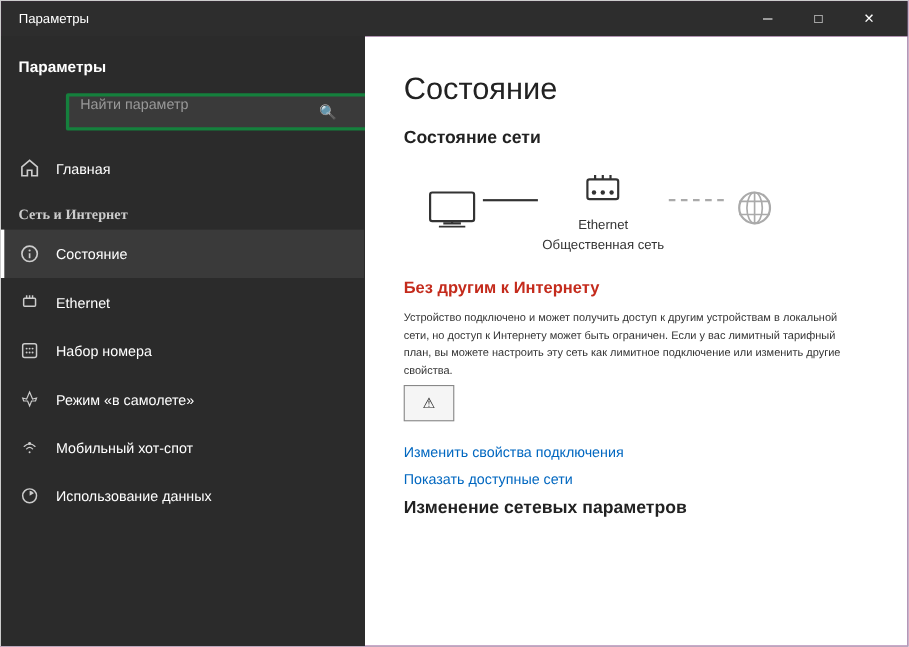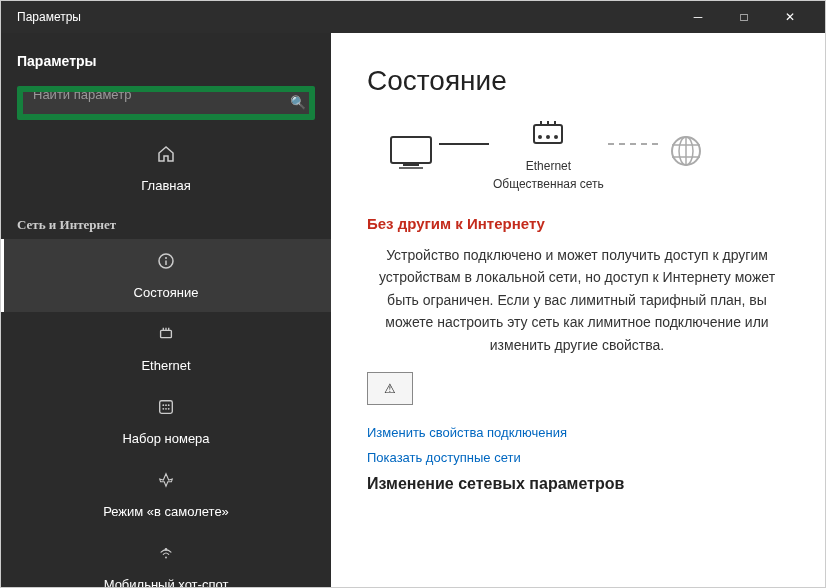--- a/index.html
+++ b/index.html
@@ -69,26 +69,27 @@
       color: #fff;
     }
     .sidebar-search {
       margin: 8px 16px 12px 16px;
       position: relative;
     }
     .sidebar-search input {
       width: 100%;
       height: 34px;
       background: #3a3a3a;
-      border: 6px solid #15803d;
+      border: 3px solid #15803d;
       border-radius: 2px;
       color: #ccc;
       font-size: 13px;
       padding: 0 32px 16px 10px;
       outline: none;
+      margin-left: 43px;
     }
     .sidebar-search input::placeholder { color: #999; }
     .search-icon-wrap {
       position: absolute;
       right: 8px;
       top: 50%;
       transform: translateY(-50%);
       color: #aaa;
       font-size: 13px;
     }
@@ -101,21 +102,20 @@
       font-size: 13px;
       font-family: Liberation Serif, serif;
     }
     .sidebar-item {
       display: flex;
       align-items: center;
       gap: 14px;
       padding: 12px 16px;
       cursor: pointer;
       position: relative;
-      flex-direction: column;
     }
     .sidebar-item.active {
       background: #3a3a3a;
     }
     .sidebar-item.active::before {
       content: '';
       position: absolute;
       left: 0;
       top: 0;
       bottom: 0;
@@ -184,26 +184,25 @@
       margin: 0 4px;
       margin-bottom: 20px;
     }
     .no-internet-title {
       font-size: 15px;
       color: #c42b1c;
       font-weight: 600;
       margin-bottom: 12px;
     }
     .description-text {
-      font-size: 14px;
+      font-size: 10px;
       color: #333;
       line-height: 1.6;
-      margin-bottom: 16px;
+      margin-bottom: 4px;
       max-width: 420px;
-      text-align: center;
     }
     .troubleshoot-btn {
       display: inline-flex;
       align-items: center;
       gap: 8px;
       padding: 8px 16px;
       border: 1px solid #888;
       background: #f5f5f5;
       font-size: 13px;
       color: #222;
@@ -330,20 +329,21 @@
             <path d="M10 10 L10 5 A5 5 0 0 1 14.3 7.5 Z" fill="#ccc"></path>
           </svg>
         </span>
         <span class="label">Использование данных</span>
       </div>
     </div>
 
     <div class="main-panel">
       <h1 class="main-title">Состояние</h1>
 
+      <div class="section-title">Состояние сети</div>
 
       
       <div class="network-diagram">
 
         <div class="net-icon">
           <svg width="48" height="38" viewBox="0 0 48 38" fill="none">
             <rect x="4" y="2" width="40" height="26" rx="2" stroke="#333" stroke-width="2" fill="none"></rect>
             <line x1="16" y1="30" x2="32" y2="30" stroke="#333" stroke-width="2"></line>
             <line x1="24" y1="28" x2="24" y2="30" stroke="#333" stroke-width="2"></line>
             <line x1="12" y1="33" x2="36" y2="33" stroke="#333" stroke-width="1.5"></line>

